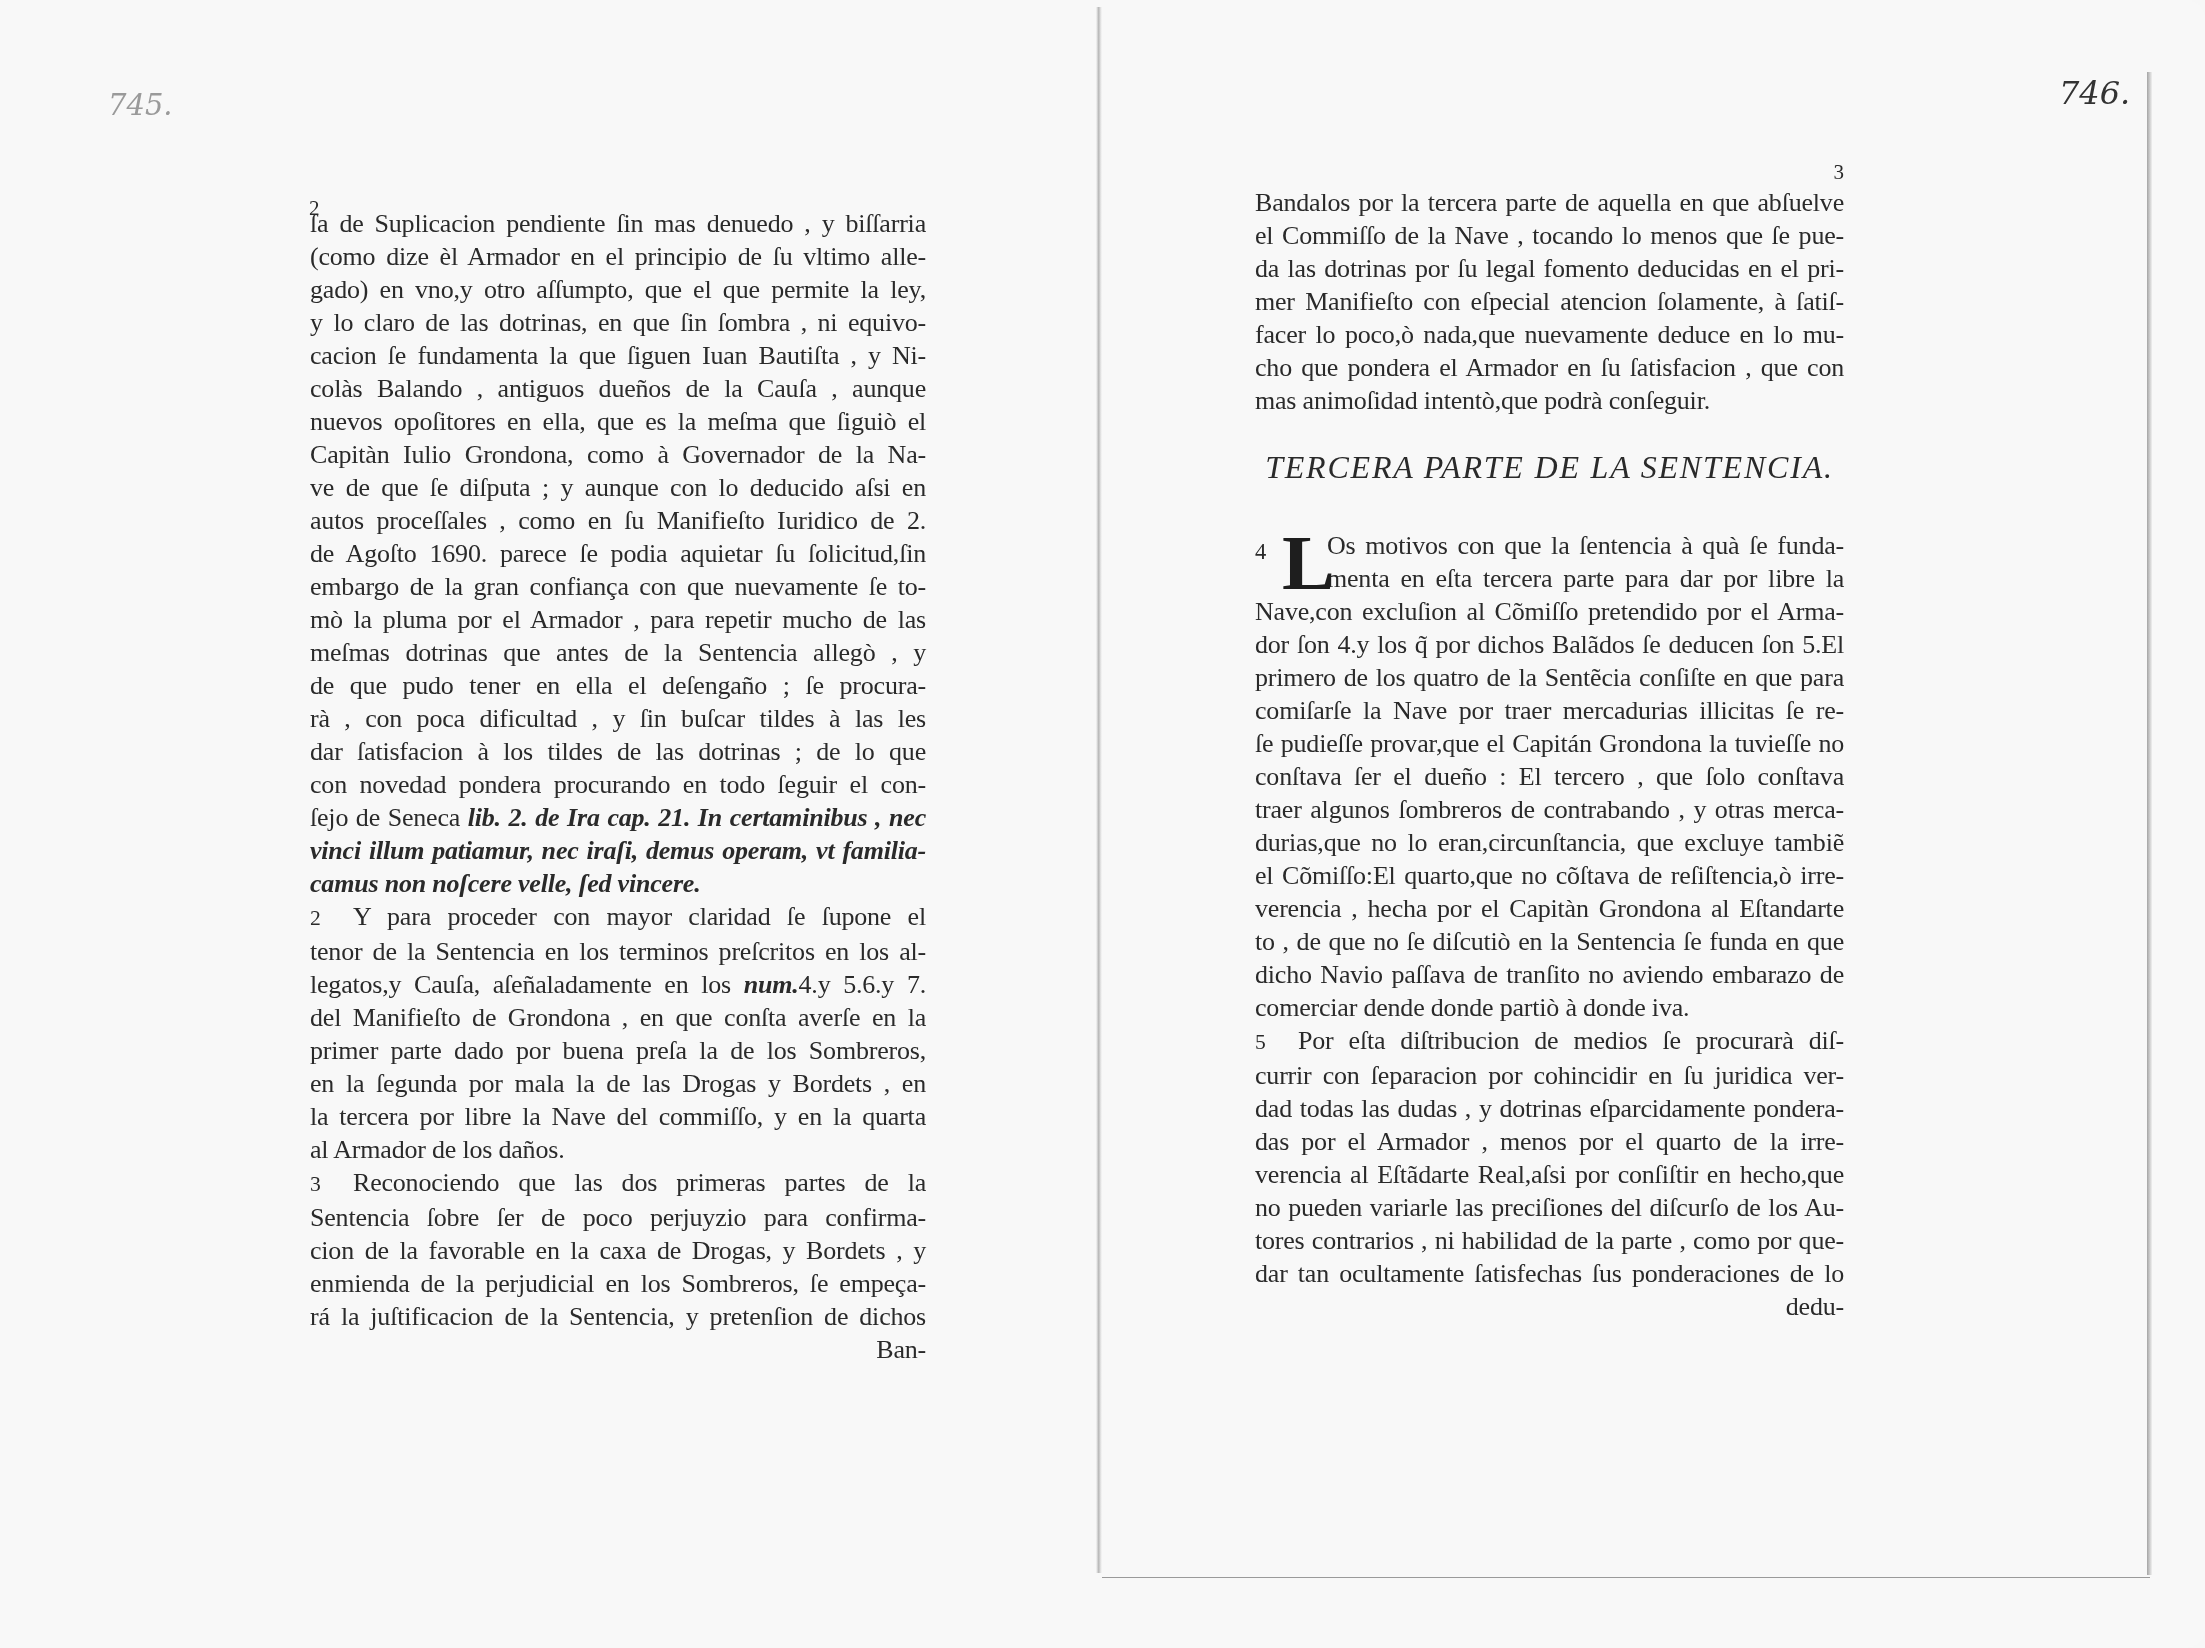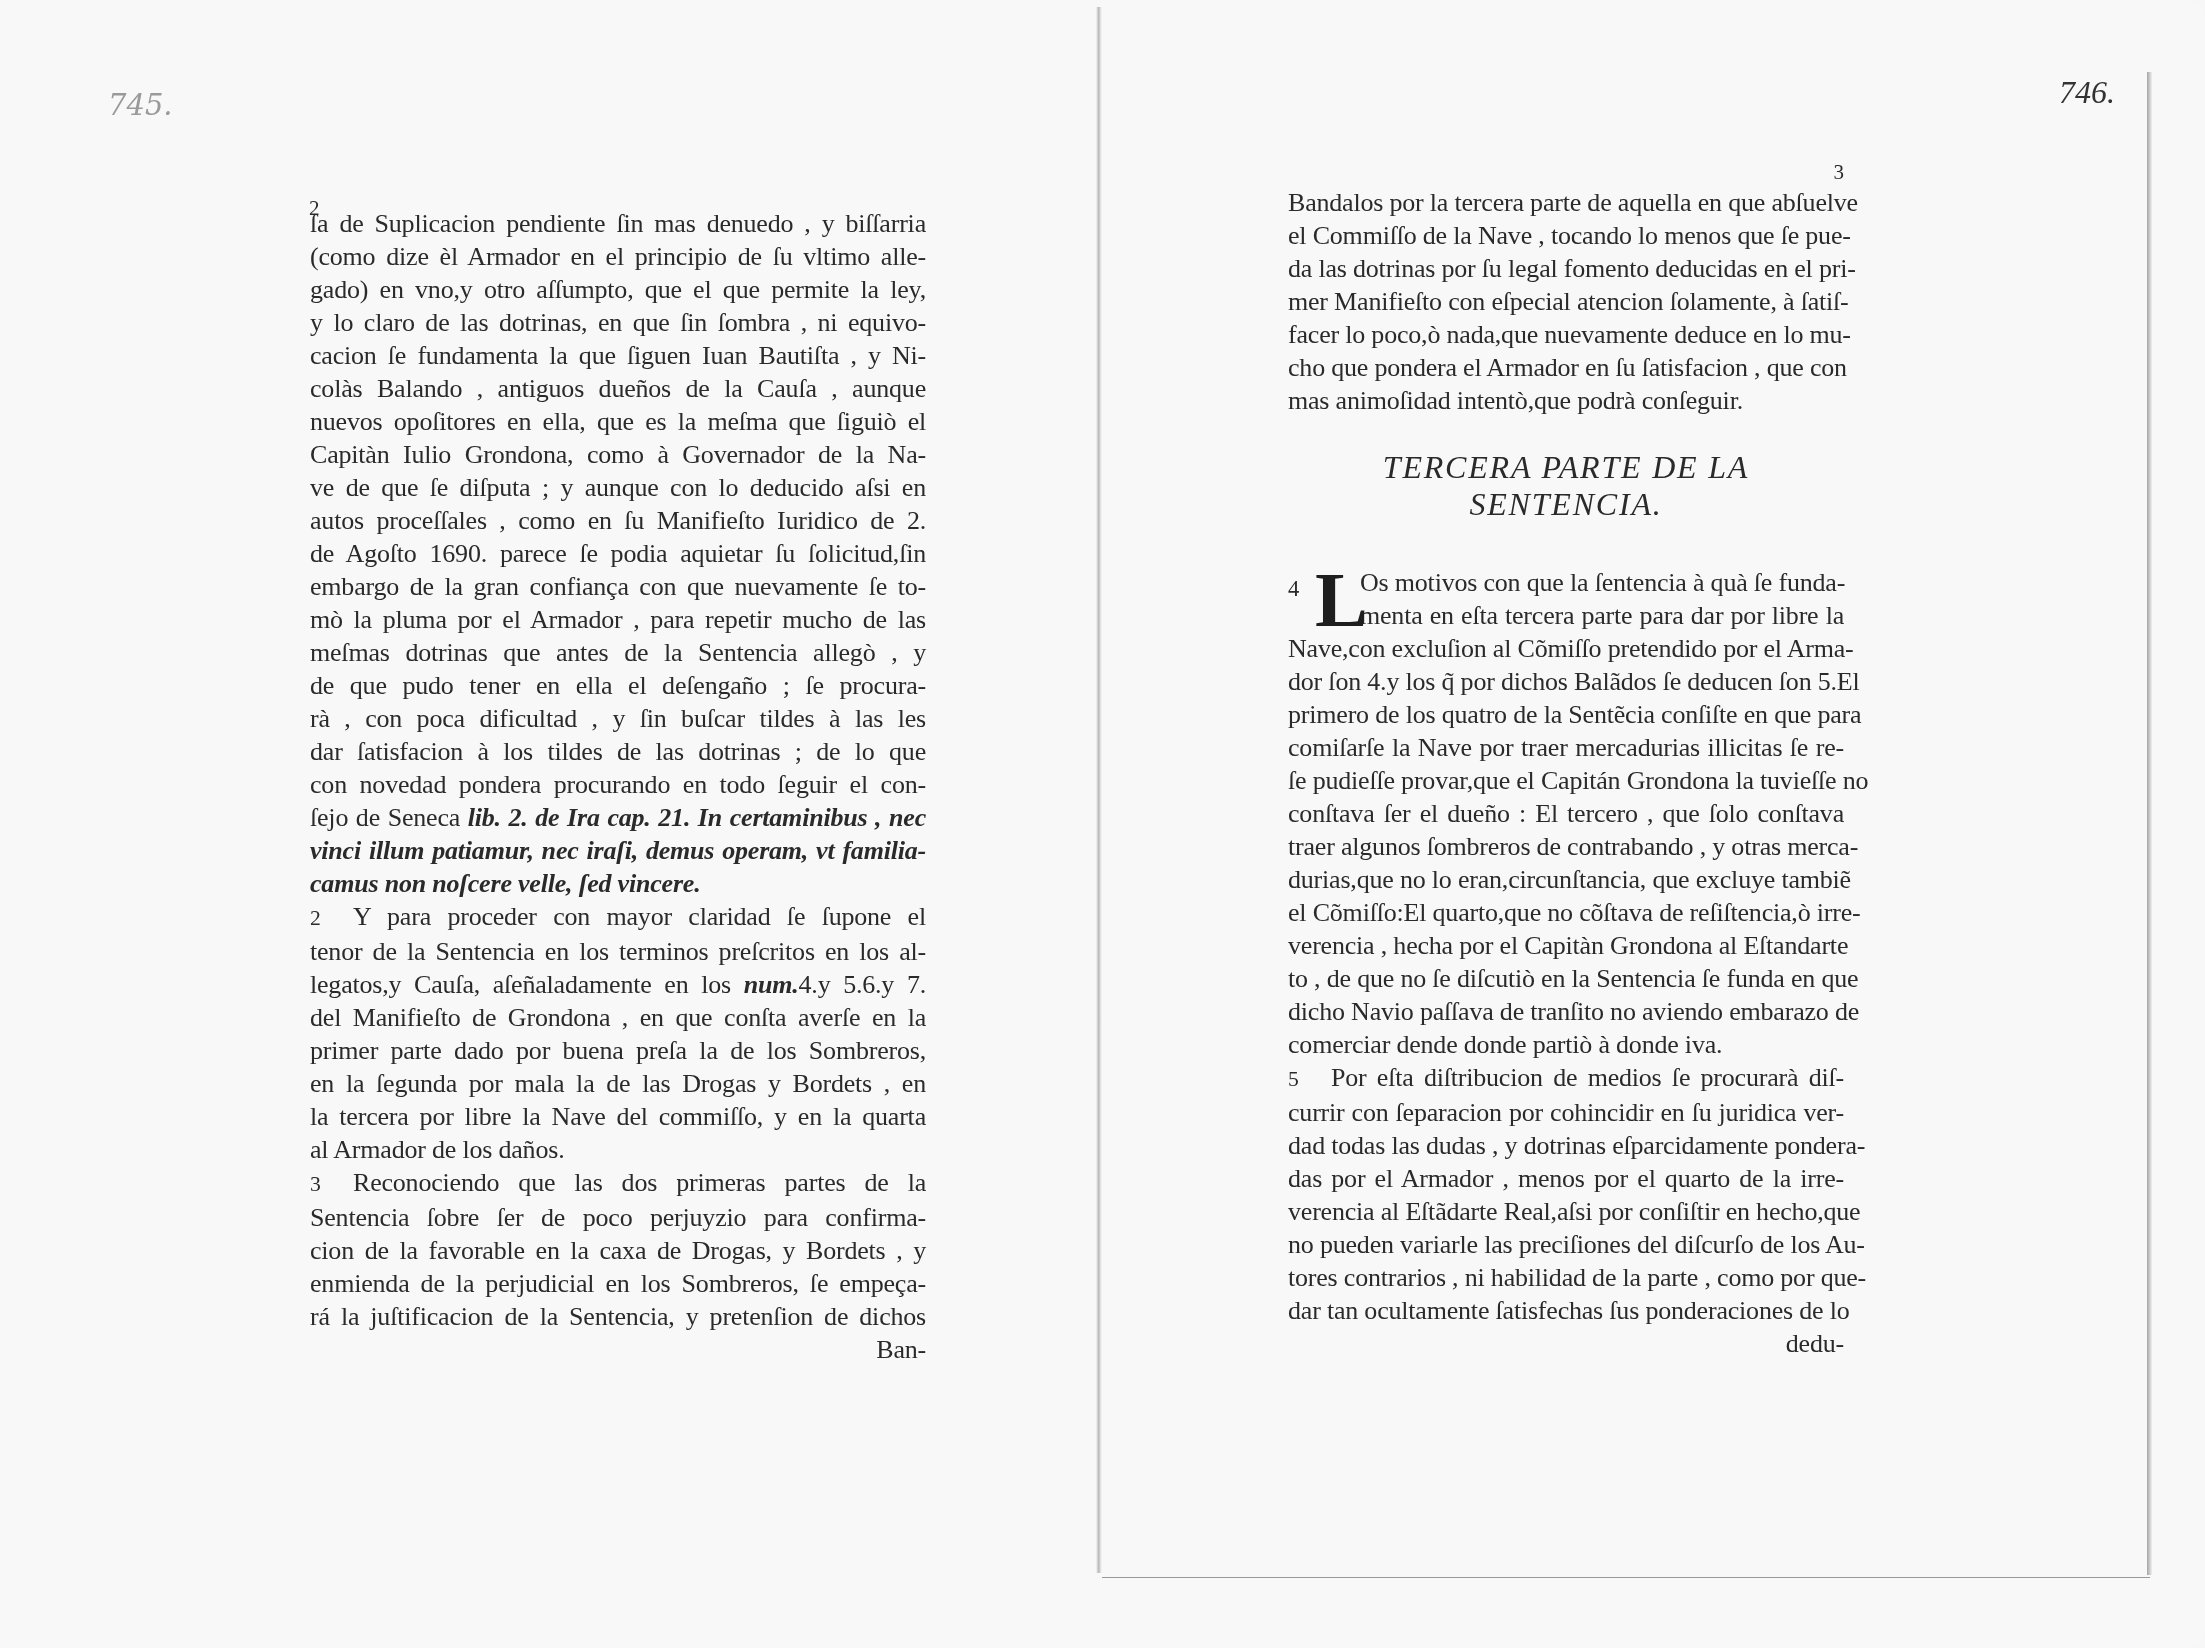--- a/index.html
+++ b/index.html
@@ -20,39 +20,39 @@
   .right-edge {
     position: absolute; left: 2147px; top: 72px; width: 4.5px; height: 1503px;
     background: linear-gradient(to right, rgba(80,80,80,0.5), rgba(80,80,80,0.05));
   }
   .bottom-edge { position: absolute; left: 1102px; top: 1577px; width: 1048px; height: 1.3px; background: #9a9a9a; }
 
   .folio-hand {
     position: absolute; font-family: "DejaVu Serif", serif; font-style: italic; color: #555;
   }
   .folio-left { left: 108px; top: 88px; font-size: 29px; color: #9a9a9a; }
-  .folio-right { left: 2059px; top: 74px; font-size: 32px; color: #333; font-family: Liberation Serif, serif; }
+  .folio-right { left: 2059px; top: 74px; font-size: 32px; color: #333; }
 
   .column { position: absolute; }
   .col-left { left: 310px; top: 189px; width: 616px; }
   .col-right { left: 1255px; top: 157px; width: 589px; }
 
   .page-num { font-size: 21px; line-height: 1; }
   .col-left .page-num { position: absolute; left: -0.9px; top: 9px; }
   .col-right .page-num { position: absolute; right: 0; top: 4.5px; }
 
   .line {
     display: block; font-size: 26px; line-height: 33px; white-space: nowrap;
     text-align: justify; text-align-last: justify; letter-spacing: -0.2px;
   }
   .line.last { text-align-last: left; }
   .line.right { text-align-last: right; text-align: right; }
   .it { font-style: italic; font-weight: bold; }
   .col-left .body { padding-top: 18px; }
-  .col-right .body { padding-top: 29px; margin-left: 33px; }
+  .col-right .body { padding-top: 29px; }
   .para-num { display: inline-block; width: 43px; font-size: 21.6px; }
   .heading {
     text-align: center; font-style: italic; font-size: 32px; letter-spacing: 1.8px;
     margin: 31.5px 0 43px 0;
   }
   .dropcap-wrap { position: relative; }
   .dropcap {
     position: absolute; left: 27px; top: 0.9px; font-size: 79px; line-height: 67px;
     font-weight: bold; color: #1e1e1e;
   }

